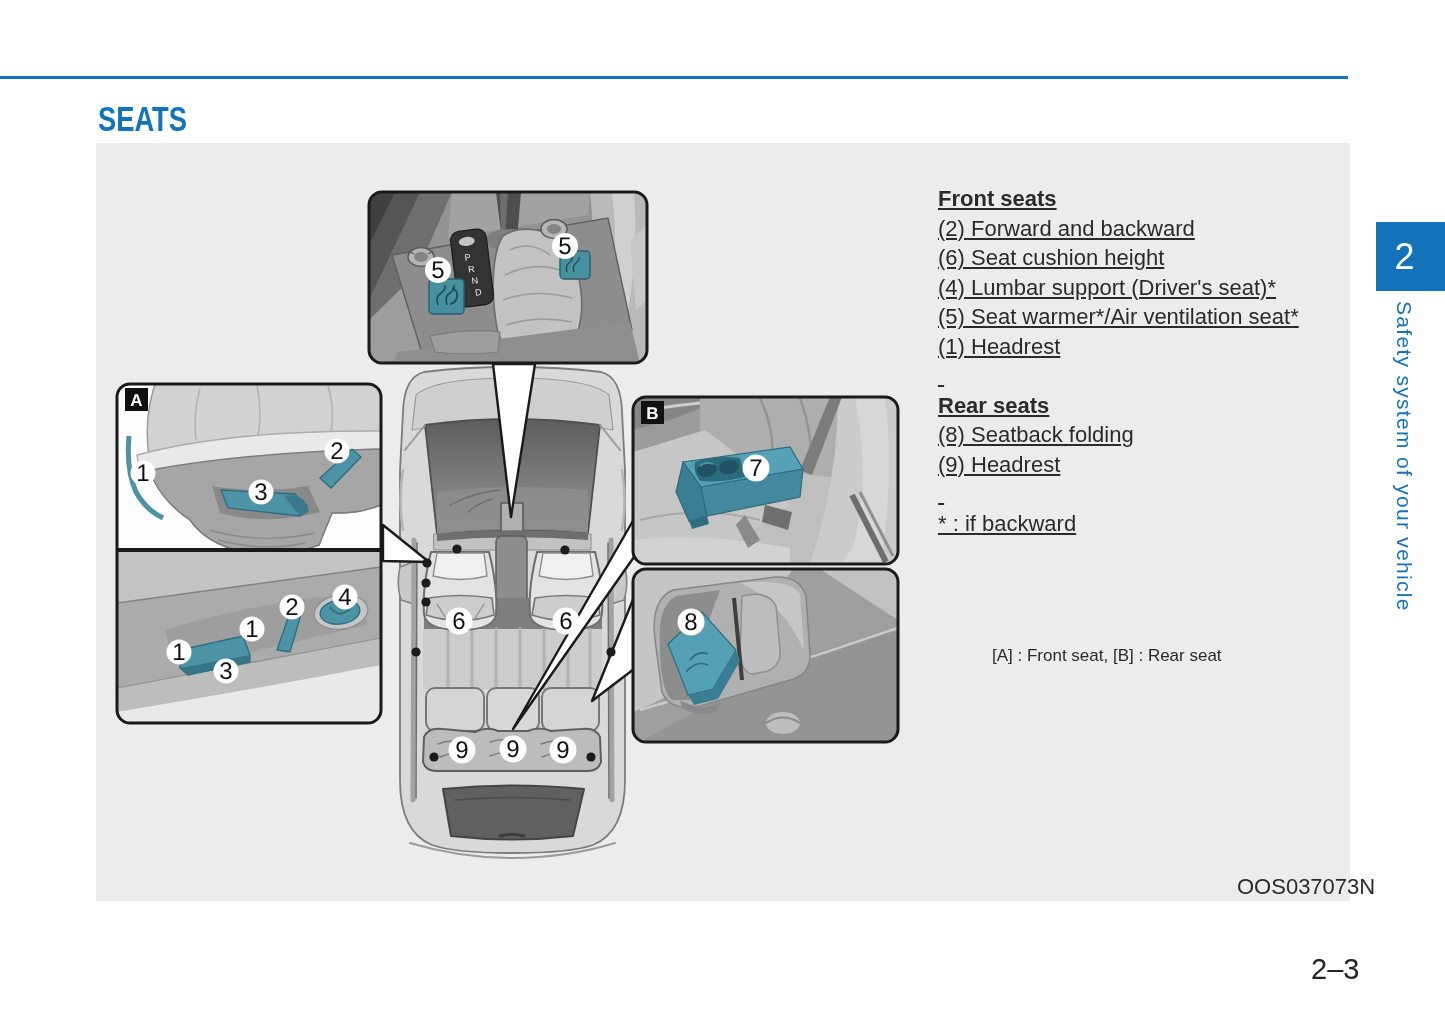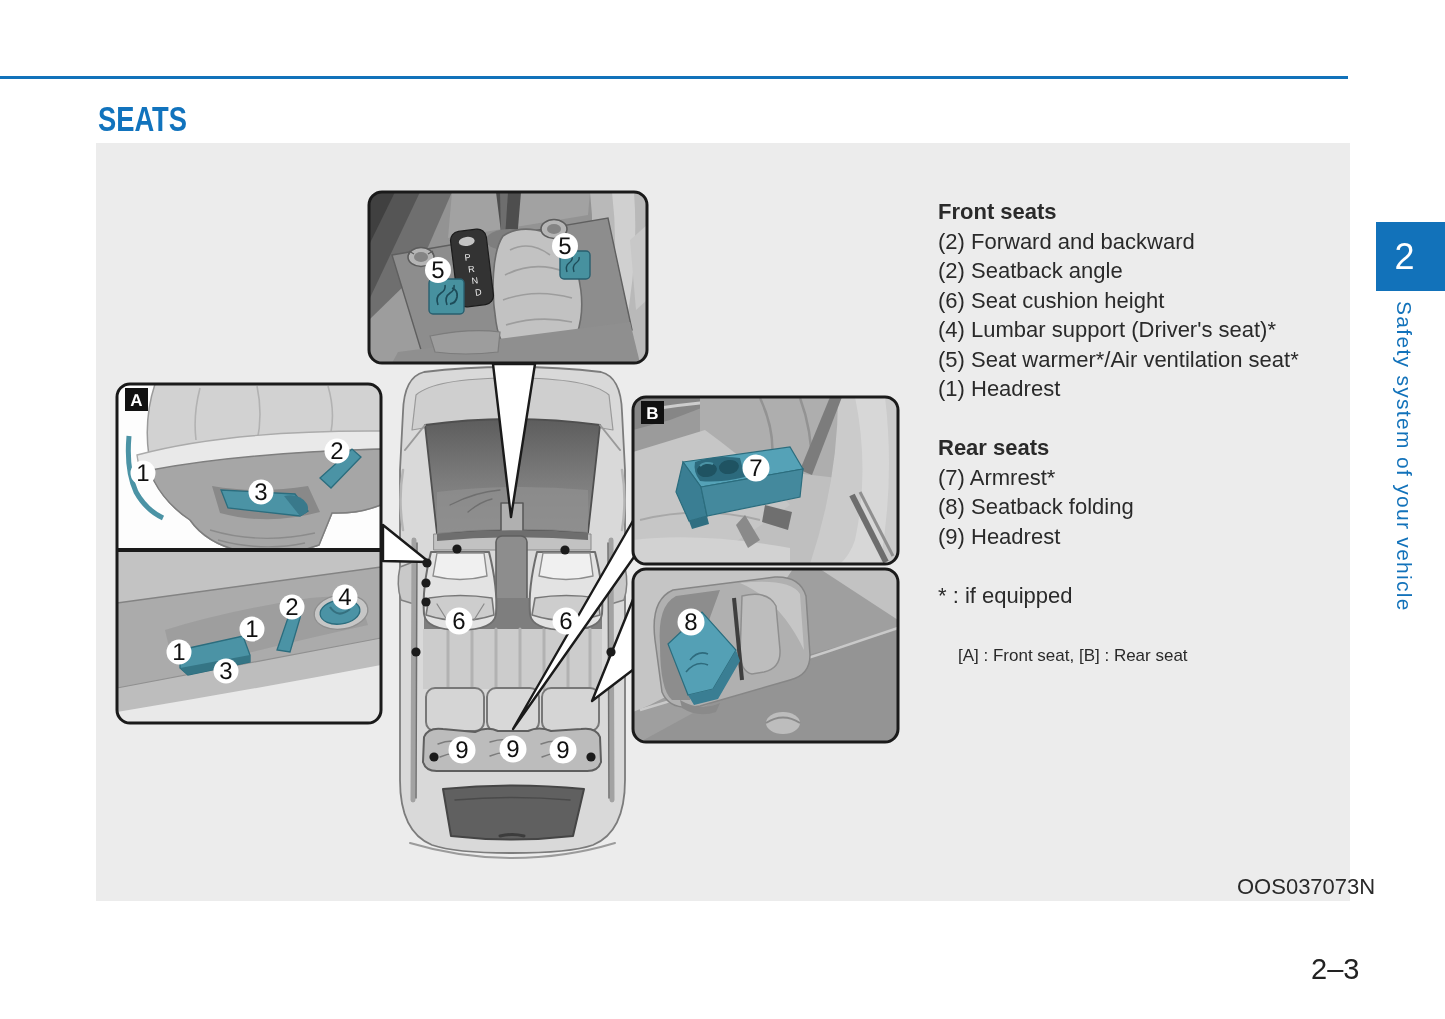--- a/index.html
+++ b/index.html
@@ -317,35 +317,33 @@
 <text x="566" y="629" font-size="24" fill="#111" text-anchor="middle" font-family="Liberation Sans">6</text>
 <circle cx="462" cy="750" r="13.5" fill="#fff"></circle>
 <text x="462" y="758" font-size="24" fill="#111" text-anchor="middle" font-family="Liberation Sans">9</text>
 <circle cx="513" cy="749" r="13.5" fill="#fff"></circle>
 <text x="513" y="757" font-size="24" fill="#111" text-anchor="middle" font-family="Liberation Sans">9</text>
 <circle cx="563" cy="750" r="13.5" fill="#fff"></circle>
 <text x="563" y="758" font-size="24" fill="#111" text-anchor="middle" font-family="Liberation Sans">9</text>
 </g>
 </svg>
 
-<div class="abs txt" style="left:938px;top:197px;">
+<div class="abs txt" style="left:938px;top:184px;text-decoration:underline;">
 <div style="font-weight:bold;">Front seats</div>
 <div>(2) Forward and backward</div>
-<div>(2) Seatback angle</div>
 <div>(6) Seat cushion height</div>
 <div>(4) Lumbar support (Driver's seat)*</div>
 <div>(5) Seat warmer*/Air ventilation seat*</div>
 <div>(1) Headrest</div>
 <div>&nbsp;</div>
 <div style="font-weight:bold;">Rear seats</div>
-<div>(7) Armrest*</div>
 <div>(8) Seatback folding</div>
 <div>(9) Headrest</div>
 <div>&nbsp;</div>
-<div>* : if equipped</div>
+<div>* : if backward</div>
 </div>
-<div class="abs" style="left:958px;top:646px;color:#2a2a2a;font-size:17px;">[A] : Front seat, [B] : Rear seat</div>
+<div class="abs" style="left:992px;top:646px;color:#2a2a2a;font-size:17px;">[A] : Front seat, [B] : Rear seat</div>
 <div class="abs" style="left:1237px;top:874px;color:#2a2a2a;font-size:22px;">OOS037073N</div>
 
 <div class="abs" style="left:1376px;top:222px;width:69px;height:69px;background:#1272ba;color:#fff;font-size:36px;display:flex;align-items:center;justify-content:center;padding-right:12px;box-sizing:border-box;">2</div>
 <div class="abs" style="left:1392px;top:301px;color:#1272ba;font-size:21px;writing-mode:vertical-rl;letter-spacing:1.3px;">Safety system of your vehicle</div>
 
 <div class="abs" style="left:1311px;top:953px;color:#222;font-size:29px;">2–3</div>
 
 </body></html>

